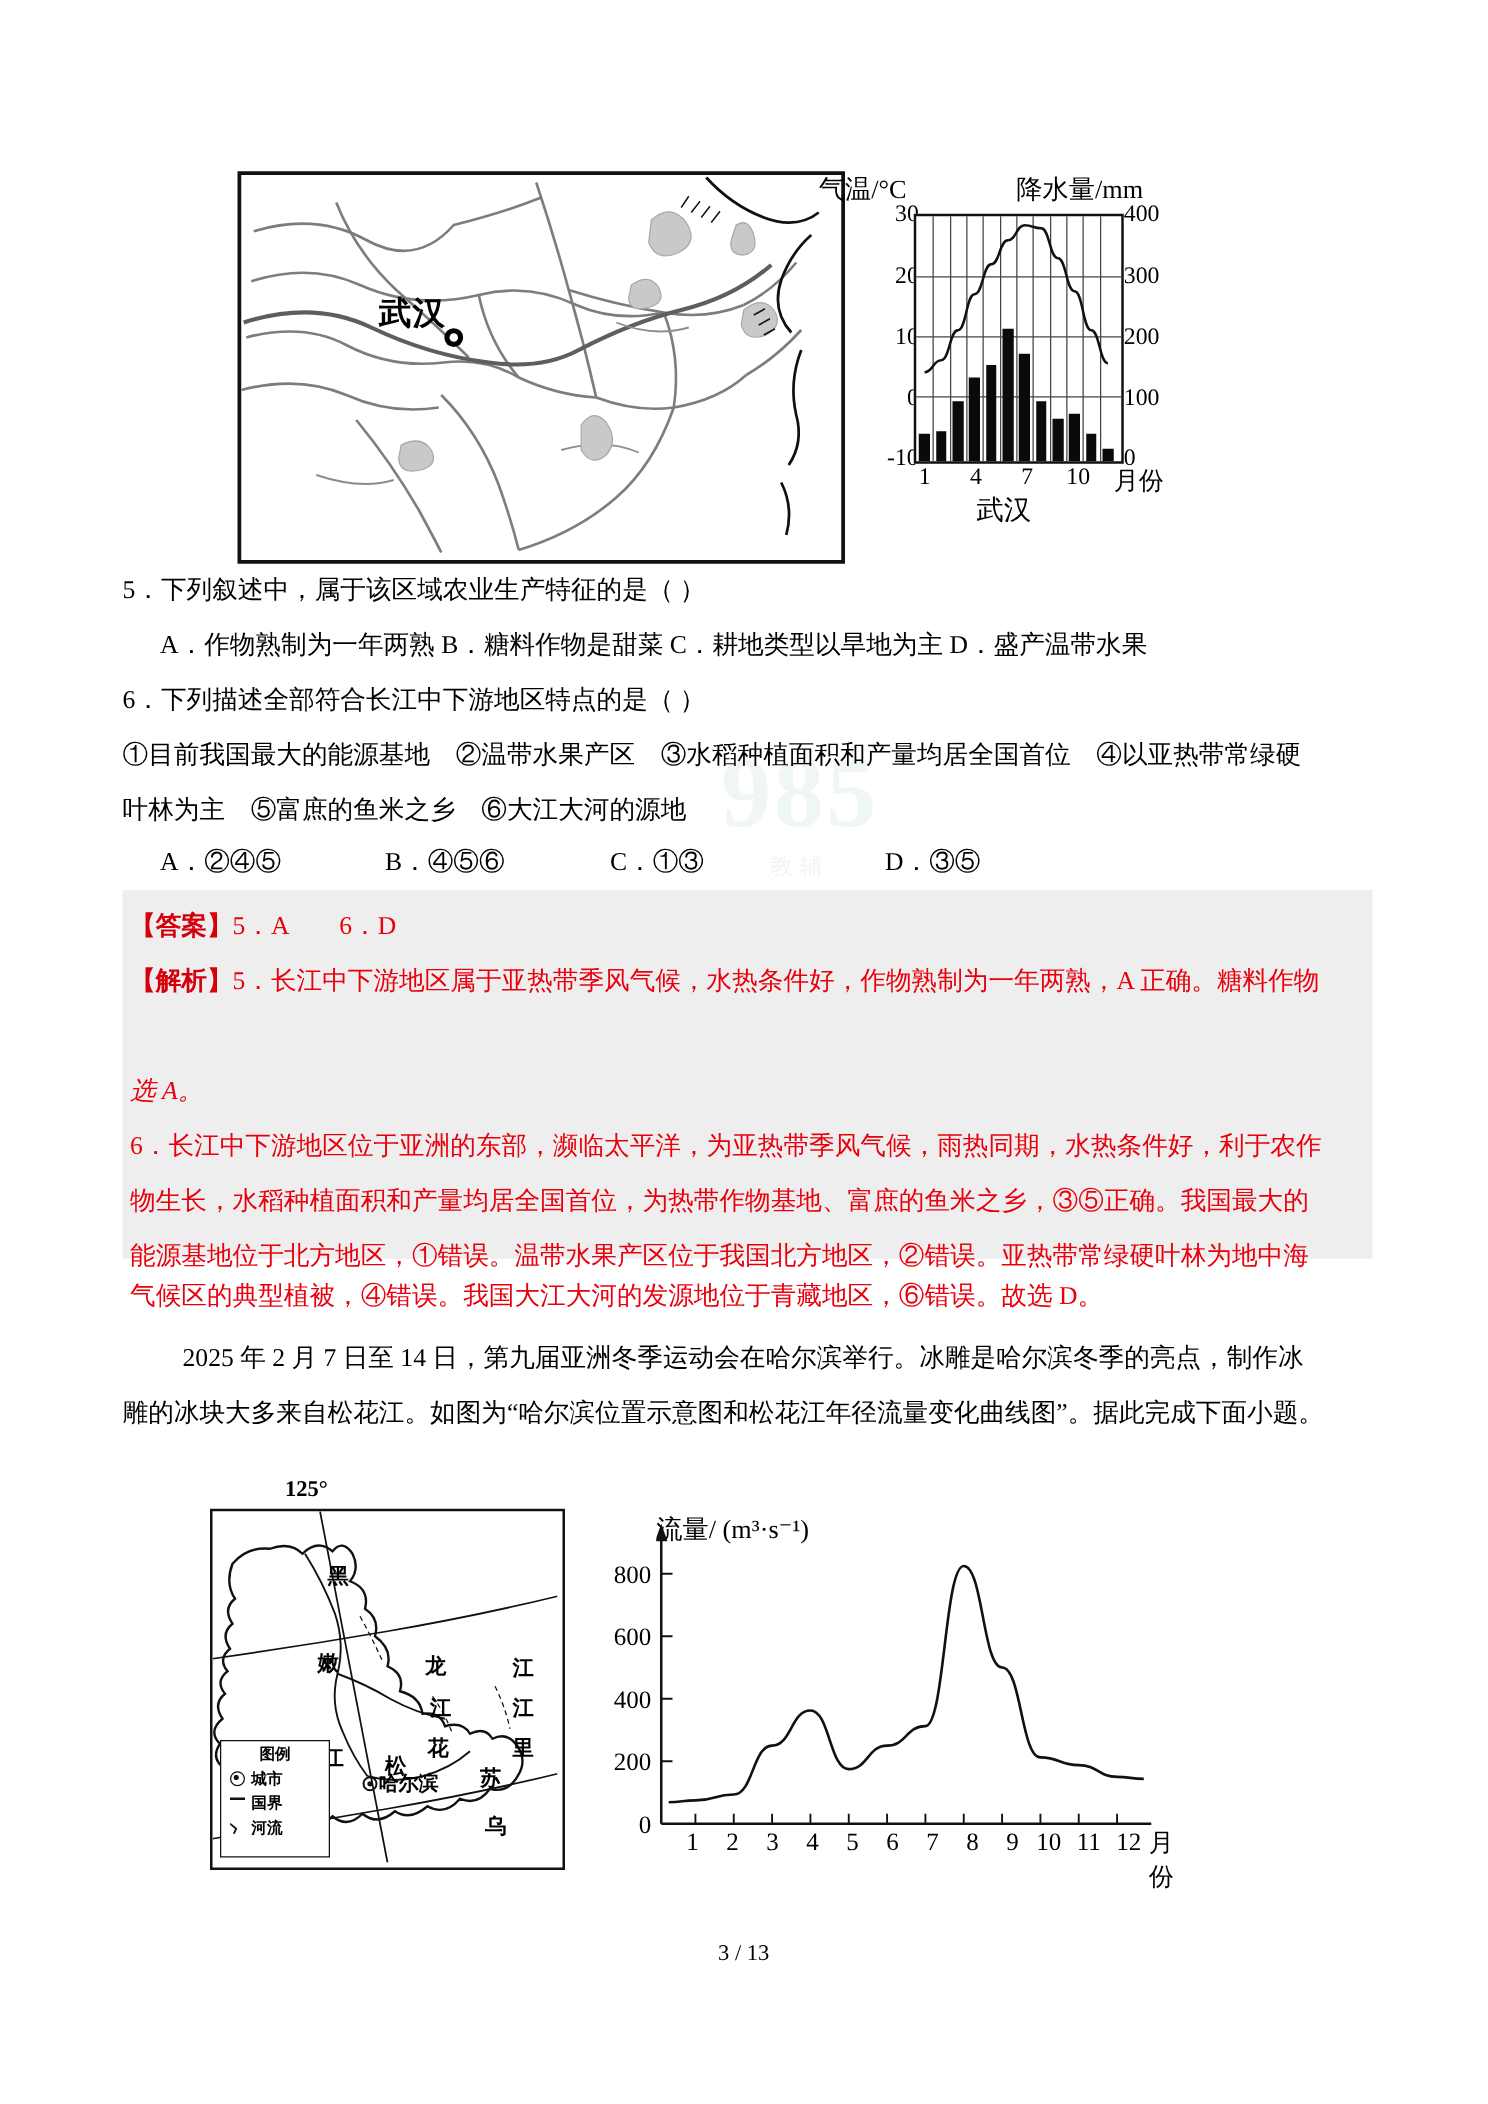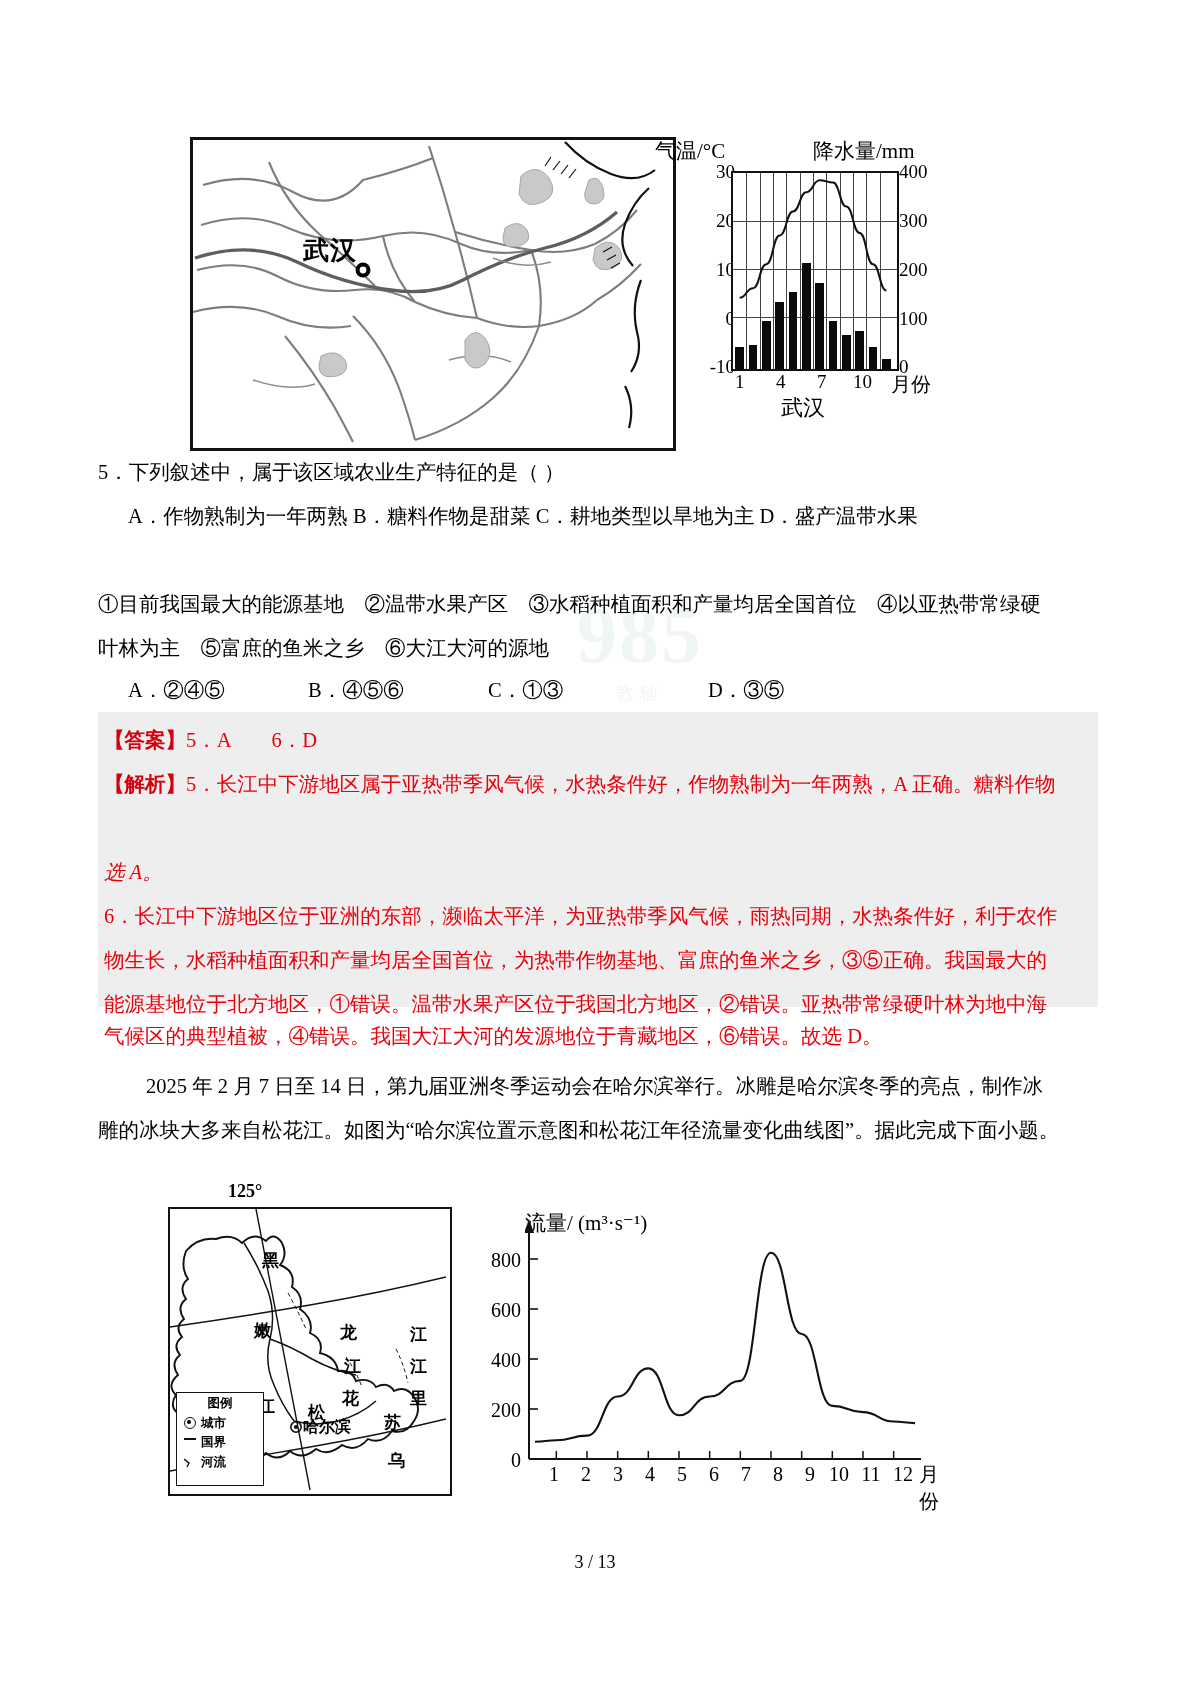--- a/index.html
+++ b/index.html
@@ -188,20 +188,21 @@
       <div class="xt" style="left:91px;top:246px;">4</div>
       <div class="xt" style="left:132px;top:246px;">7</div>
       <div class="xt" style="left:168px;top:246px;">10</div>
       <div class="cl-unitmonth">月份</div>
       <div class="cl-caption">武汉</div>
     </div>
   </div>
 
   <div class="qline" style="left:98px;top:462px;">5．下列叙述中，属于该区域农业生产特征的是（      ）</div>
   <div class="qline" style="left:128px;top:506px;">A．作物熟制为一年两熟 B．糖料作物是甜菜 C．耕地类型以旱地为主 D．盛产温带水果</div>
+  <div class="qline" style="left:98px;top:550px;">6．下列描述全部符合长江中下游地区特点的是（      ）</div>
   <div class="qline" style="left:98px;top:594px;">①目前我国最大的能源基地　②温带水果产区　③水稻种植面积和产量均居全国首位　④以亚热带常绿硬</div>
   <div class="qline" style="left:98px;top:638px;">叶林为主　⑤富庶的鱼米之乡　⑥大江大河的源地</div>
   <div class="qline" style="left:128px;top:680px;">A．②④⑤</div>
   <div class="qline" style="left:308px;top:680px;">B．④⑤⑥</div>
   <div class="qline" style="left:488px;top:680px;">C．①③</div>
   <div class="qline" style="left:708px;top:680px;">D．③⑤</div>
 
   <div class="ansbox">
     <div class="redline" style="left:6px;top:14px;">
       <span class="bracket">【答案】</span><span>5．A　　6．D</span>

